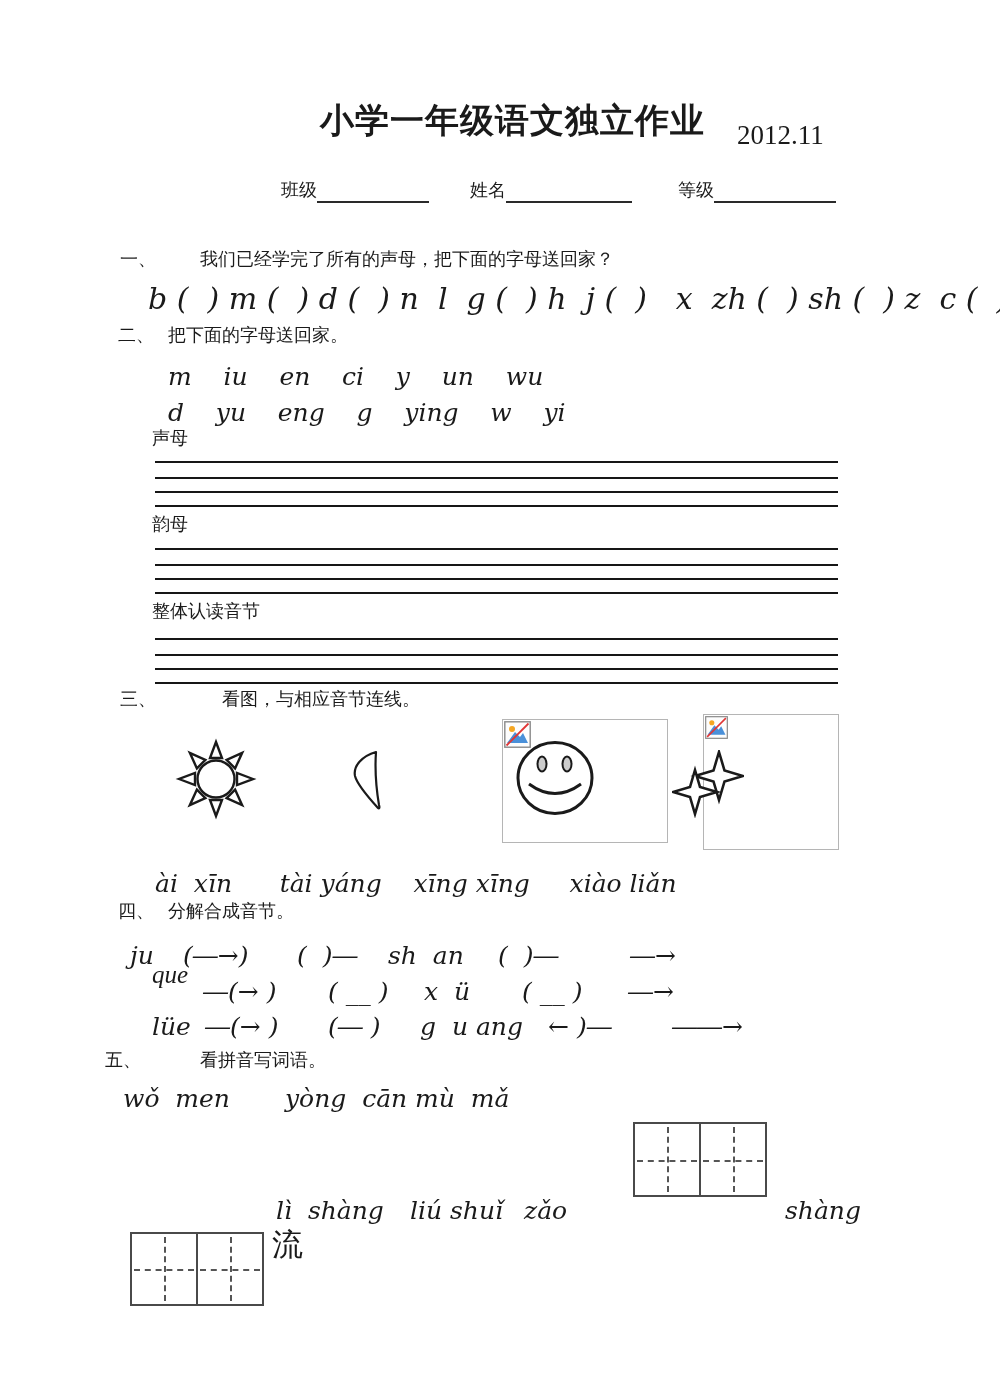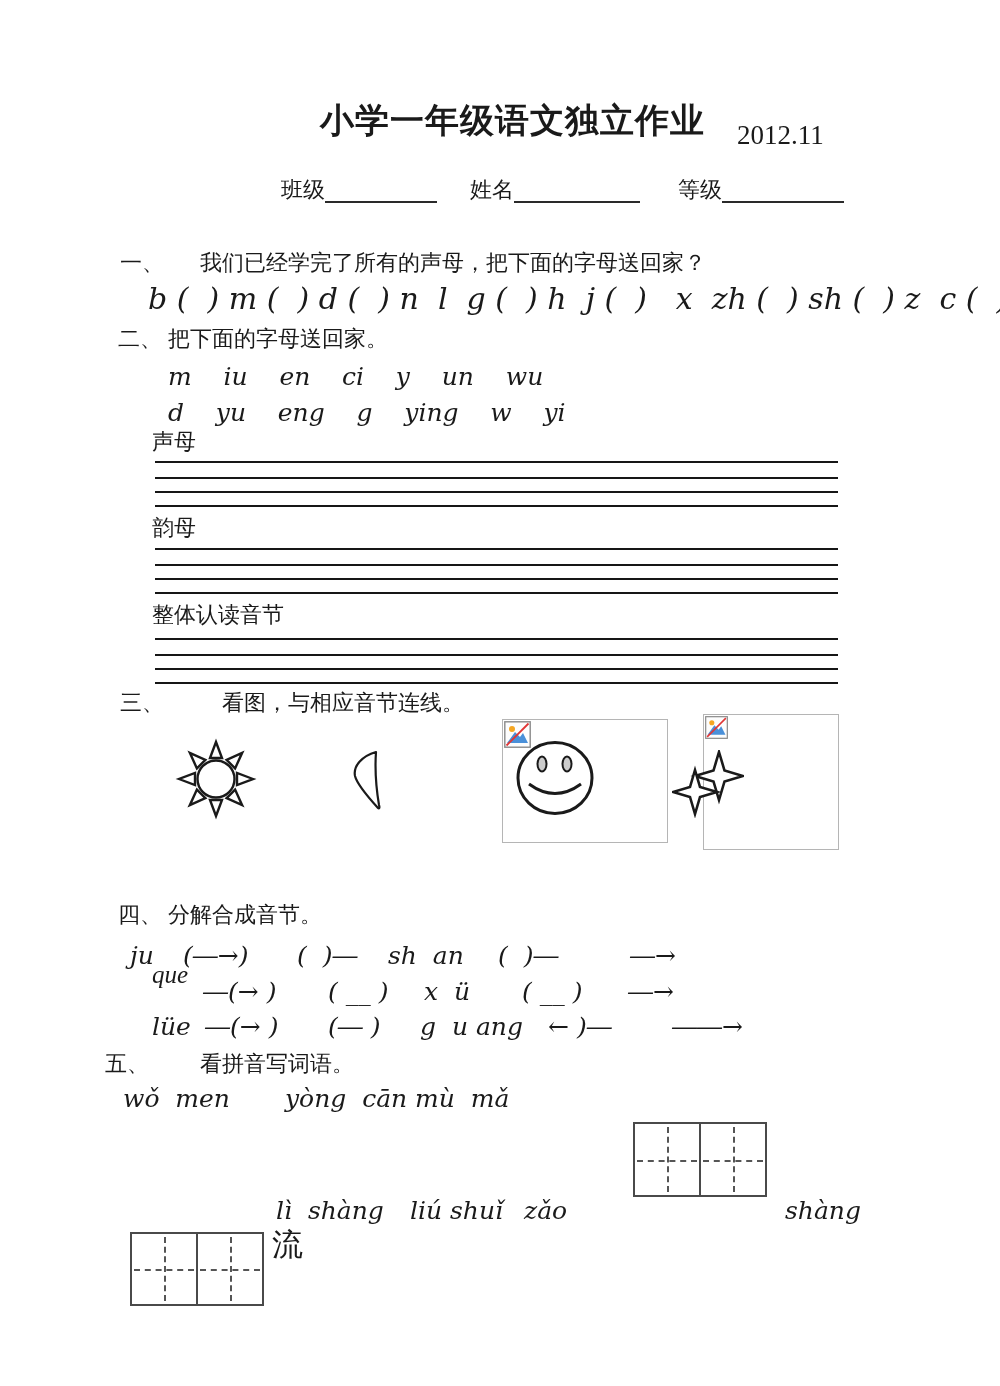--- a/index.html
+++ b/index.html
@@ -2,21 +2,21 @@
 <html><head>
 <meta charset="utf-8">
 <style>
   html,body { margin:0; padding:0; background:#ffffff; }
   .page {
     position:relative; width:1000px; height:1386px; background:#ffffff;
     font-family:"Liberation Serif","DejaVu Serif",serif; color:#1a1a1a; overflow:hidden;
   }
   .abs { position:absolute; }
   .pre { white-space:pre; }
-  .cn { font-family:Liberation Sans, sans-serif; font-size:22px; line-height:1.2; }
+  .cn { font-family:Liberation Mono, monospace; font-size:18px; line-height:1.2; }
   .title { font-family:"Liberation Sans","DejaVu Sans",sans-serif; font-weight:bold; font-size:34px; letter-spacing:1px; }
   .date { font-size:27px; }
   .py { font-style:italic; font-family:"DejaVu Serif","Liberation Serif",serif; }
   .py-big { font-size:30px; }
   .py-md { font-size:25px; }
   .blank { display:inline-block; border-bottom:2px solid #2a2a2a; height:24px; vertical-align:bottom; }
   .staff { position:absolute; width:683px; }
   .staff-line { height:2px; background:#161616; }
   .staff-line + .staff-line { margin-top:12px; }
   .staff-line:nth-child(2) { margin-top:14px; }
@@ -122,20 +122,21 @@
       <circle cx="8" cy="8" r="3" fill="#f5a623"></circle>
       <polygon points="3,22 11,11 16,16 19,12 24,22" fill="#4a90d9"></polygon>
       <line x1="2.5" y1="24.5" x2="24.5" y2="2.5" stroke="#e03535" stroke-width="1.8"></line>
     </svg>
   </div>
   <svg class="abs" style="left:672px; top:750px;" width="72" height="68" viewBox="0 0 72 68">
     <polygon points="47,2 52.5,20.5 71,26 52.5,31.5 47,50 41.5,31.5 23,26 41.5,20.5" fill="#ffffff" stroke="#1a1a1a" stroke-width="2.6"></polygon>
     <polygon points="23,20 28,37 45,42 28,47 23,64 18,47 1,42 18,37" fill="#ffffff" stroke="#1a1a1a" stroke-width="2.6"></polygon>
   </svg>
 
+  <div class="abs py py-md pre" style="left:155px; top:869px;">ài  xīn      tài yáng    xīng xīng     xiào liǎn</div>
 
   <div class="abs cn" style="left:118px; top:902px;">四、</div>
   <div class="abs cn" style="left:168px; top:902px;">分解合成音节。</div>
 
   <span class="abs py py-md pre" style="left:130px; top:941px;">ju</span>
   <span class="abs py py-md pre" style="left:183px; top:941px;">(―→)</span>
   <span class="abs py py-md pre" style="left:297px; top:941px;">(  )―</span>
   <span class="abs py py-md pre" style="left:388px; top:941px;">sh  an</span>
   <span class="abs py py-md pre" style="left:498px; top:941px;">(  )―</span>
   <span class="abs py py-md pre" style="left:630px; top:941px;">―→</span>

